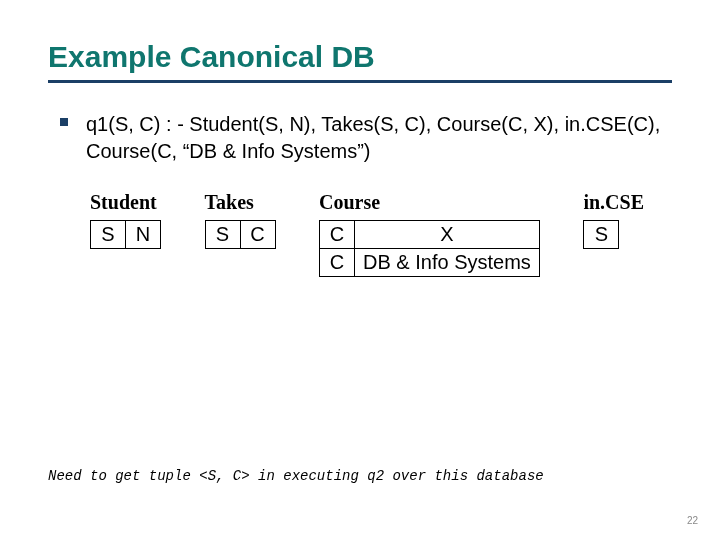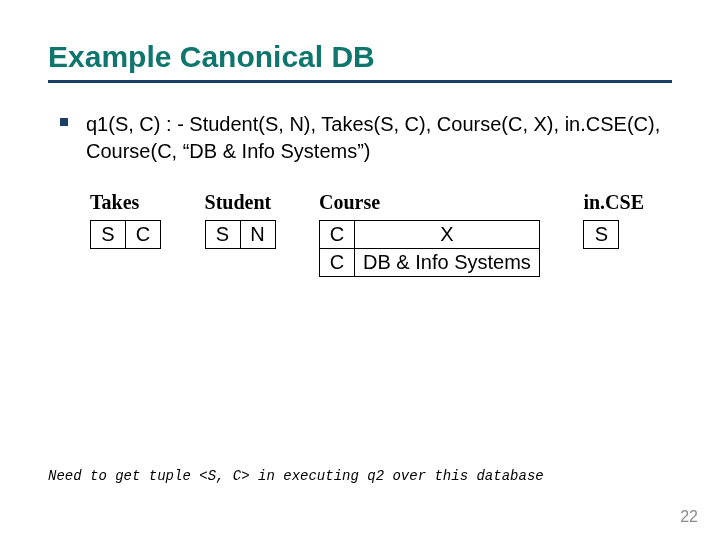--- a/index.html
+++ b/index.html
@@ -91,57 +91,57 @@
     bottom: 56px;
     font-family: Liberation Mono, monospace;
     font-style: italic;
     font-size: 14px;
   }
   .pagenum {
     position: absolute;
     right: 22px;
     bottom: 14px;
     font-family: "Gill Sans", "Gill Sans MT", "Trebuchet MS", sans-serif;
-    font-size: 16px;
+    font-size: 10px;
     color: #8a8a8a;
   }
 </style>
 </head>
 <body>
 
 <div class="slide">
 
   <h1 class="title">Example Canonical DB</h1>
   <div class="rule"></div>
 
   <ul class="bullets">
     <li>q1(S, C) : - Student(S, N), Takes(S, C), Course(C, X), in.CSE(C), Course(C, “DB &amp; Info Systems”)</li>
   </ul>
 
   <div class="tables">
 
     <div class="tbl">
+      <div class="tbl-name">Student</div>
+      <table class="grid">
+        <tbody>
+            <tr>
+          <td>S</td>
+          <td>N</td>
+        </tr>
+      </tbody>
+        </table>
+    </div>
+
+    <div class="tbl">
       <div class="tbl-name">Takes</div>
       <table class="grid">
         <tbody>
             <tr>
           <td>S</td>
           <td>C</td>
-        </tr>
-      </tbody>
-        </table>
-    </div>
-
-    <div class="tbl">
-      <div class="tbl-name">Student</div>
-      <table class="grid">
-        <tbody>
-            <tr>
-          <td>S</td>
-          <td>N</td>
         </tr>
       </tbody>
         </table>
     </div>
 
     <div class="tbl">
       <div class="tbl-name">Course</div>
       <table class="grid">
         <tbody>
             <tr>

